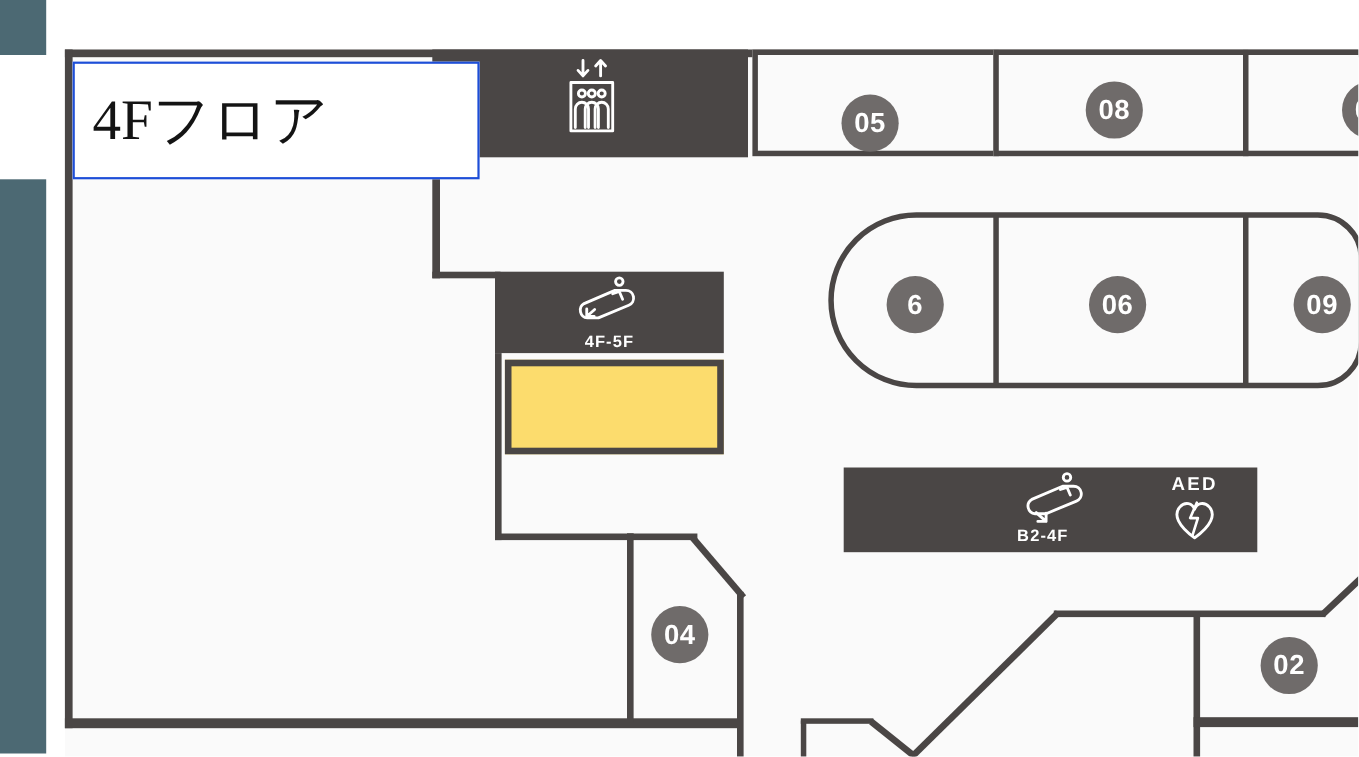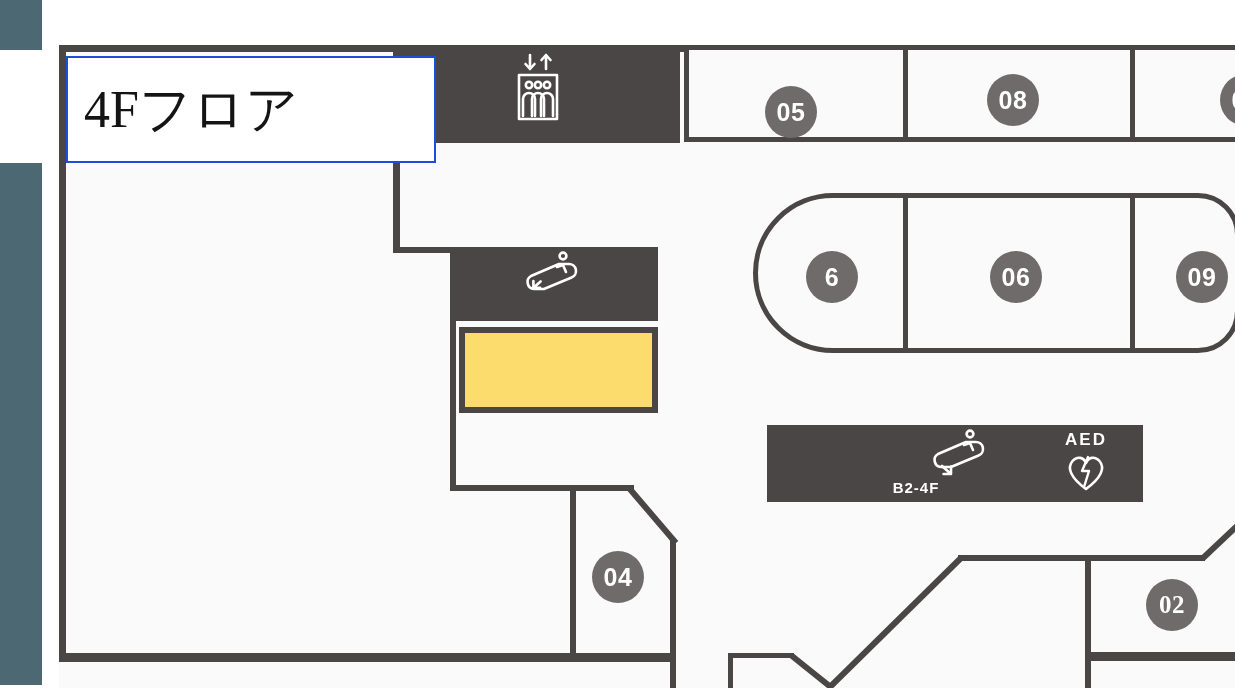--- a/index.html
+++ b/index.html
@@ -108,41 +108,42 @@
   </svg>
 
   <svg class="icon" style="left:521px;top:250px;" width="66" height="52" viewBox="0 0 66 52">
     <g stroke="#ffffff" stroke-width="2.6" fill="none" stroke-linecap="round" stroke-linejoin="round">
       <circle cx="42" cy="6" r="3.4"></circle>
       <path d="M36 17 l6 -2 3 7"></path>
       <path d="M10 26 L38 14 h10 a7 7 0 0 1 2.6 13.5 L23 39 h-10 a7 7 0 0 1 -3 -13 z"></path>
       <path d="M24 36 l-8 7 m0 -7.5 v7.5 h7.5" transform="translate(-2,-1) scale(0.9)"></path>
     </g>
   </svg>
+  <div class="blocklabel" style="left:450px;top:302px;width:208px;">4F-5F</div>
 
   <svg class="icon" style="left:928px;top:428px;" width="66" height="52" viewBox="0 0 66 52">
     <g stroke="#ffffff" stroke-width="2.6" fill="none" stroke-linecap="round" stroke-linejoin="round">
       <circle cx="42" cy="6" r="3.4"></circle>
       <path d="M36 17 l6 -2 3 7"></path>
       <path d="M10 26 L38 14 h10 a7 7 0 0 1 2.6 13.5 L23 39 h-10 a7 7 0 0 1 -3 -13 z"></path>
       <path d="M14 38 l9 8 m0 -7.5 v7.5 h-7.5"></path>
     </g>
   </svg>
-  <div class="blocklabel" style="left:856px;top:479px;width:120px;">B2-4F</div>
+  <div class="blocklabel" style="left:888px;top:479px;width:120px;">B2-4F</div>
 
   <div class="blocklabel" style="left:1046px;top:430px;width:80px;font-size:17px;letter-spacing:2px;">AED</div>
   <svg class="icon" style="left:1064px;top:449px;" width="44" height="44" viewBox="0 0 44 44">
     <g stroke="#ffffff" stroke-width="2.6" fill="none" stroke-linecap="round" stroke-linejoin="round">
       <path d="M22 40 C7 29 2.5 19 8.5 12 C13.5 6.5 20 8.5 22 14 C24 8.5 30.5 6.5 35.5 12 C41.5 19 37 29 22 40 Z"></path>
       <path d="M24 8 L18 22 h7 L20 38" stroke-width="2.4"></path>
     </g>
   </svg>
 
   <div class="badge" style="left:765px;top:86px;">05</div>
   <div class="badge" style="left:987px;top:74px;">08</div>
   <div class="badge" style="left:1220px;top:74px;">07</div>
   <div class="badge" style="left:806px;top:251px;">6</div>
   <div class="badge" style="left:990px;top:251px;">06</div>
   <div class="badge" style="left:1176px;top:251px;">09</div>
   <div class="badge" style="left:592px;top:551px;">04</div>
-  <div class="badge" style="left:1146px;top:579px;font-family:Liberation Serif, serif;">02</div>
+  <div class="badge" style="left:1146px;top:579px;">02</div>
 
 </div>
 
 </body></html>

